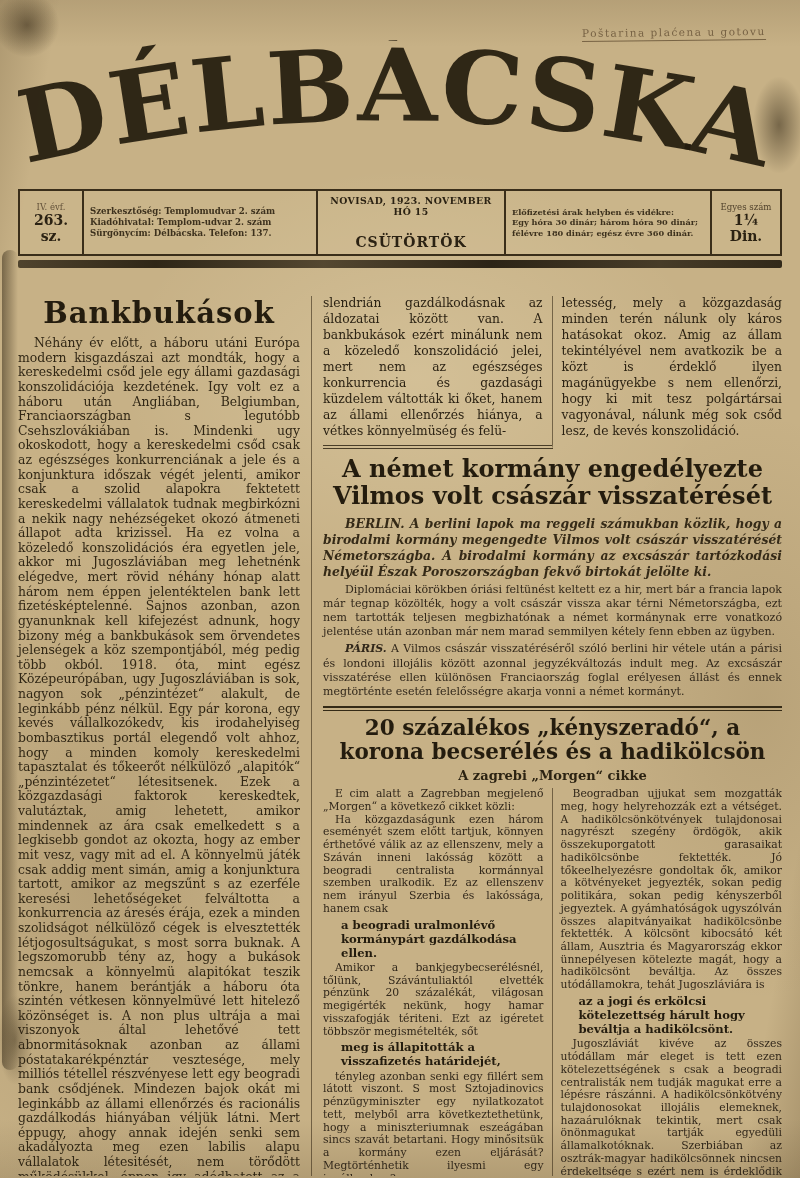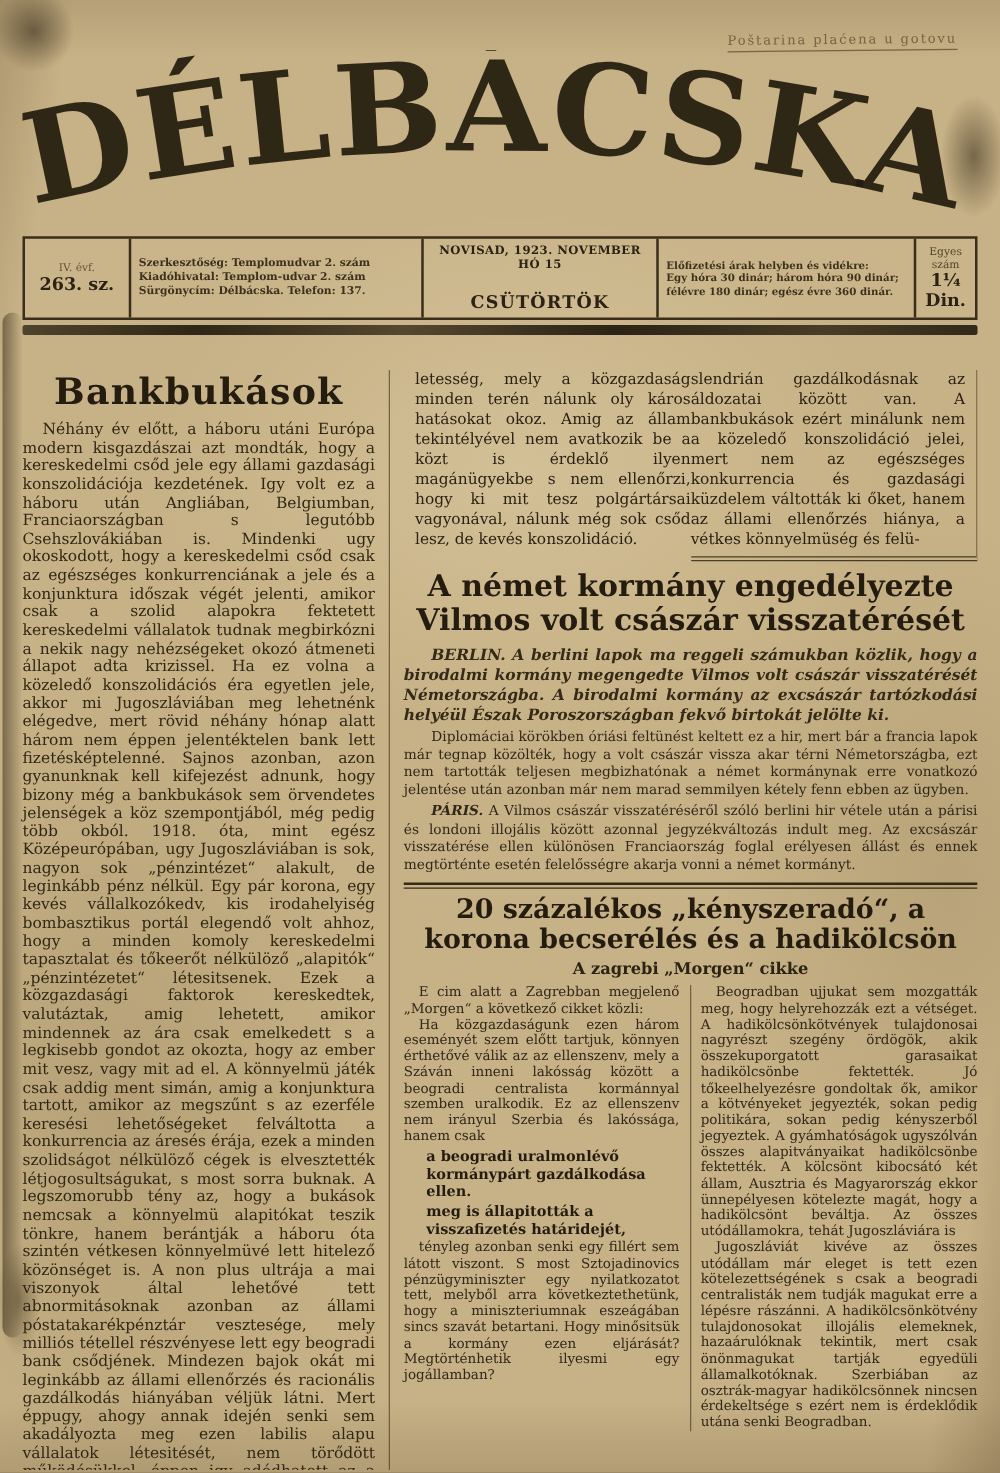--- a/index.html
+++ b/index.html
@@ -30,21 +30,21 @@
     color:#776244; border-bottom:1.5px solid rgba(100,80,52,0.8); padding-bottom:2px;
     transform:rotate(-0.6deg); }
 
   .masthead { display:block; margin:40px auto 0; }
 
   .infobar { display:flex; margin:7px 18px 0; border:2px solid #3a2e1a; min-height:50px;
     background:rgba(230,215,175,0.12); }
   .infobar .cell { border-right:2px solid #3a2e1a; padding:4px 6px; display:flex;
     flex-direction:column; justify-content:center; }
   .infobar .cell:last-child { border-right:none; }
-  .cell-issue { width:85px; text-align:center; }
+  .cell-issue { width:64px; text-align:center; }
   .cell-issue .vol { font-size:8.5px; color:#63523a; }
   .cell-issue .num { font-size:14px; font-weight:bold; }
   .cell-office { width:234px; }
   .cell-office div { font-size:8.6px; font-weight:bold; line-height:1.25; color:#3d311d; }
   .cell-date { width:188px; text-align:center;gap:16px; }
   .cell-date .dl { font-size:9.3px; font-weight:bold; letter-spacing:0.4px; }
   .cell-date .day { font-size:14px; font-weight:bold; letter-spacing:1px; margin-top:1px; }
   .cell-subs { width:206px; }
   .cell-subs div { font-size:8.2px; font-weight:bold; line-height:1.28; color:#3d311d; }
   .cell-price { flex:1; text-align:center; }
@@ -142,48 +142,50 @@
   <div class="body-cols">
 
     <div class="col-left">
       <div class="h-bank">Bankbukások</div>
       <p class="bank-body">Néhány év előtt, a háboru utáni Európa modern kisgazdászai azt mondták, hogy a kereskedelmi csőd jele egy állami gazdasági konszolidációja kezdetének. Igy volt ez a háboru után Angliában, Belgiumban, Franciaországban s legutóbb Csehszlovákiában is. Mindenki ugy okoskodott, hogy a kereskedelmi csőd csak az egészséges konkurrenciának a jele és a konjunktura időszak végét jelenti, amikor csak a szolid alapokra fektetett kereskedelmi vállalatok tudnak megbirkózni a nekik nagy nehézségeket okozó átmeneti állapot adta krizissel. Ha ez volna a közeledő konszolidációs éra egyetlen jele, akkor mi Jugoszláviában meg lehetnénk elégedve, mert rövid néhány hónap alatt három nem éppen jelentéktelen bank lett fizetésképtelenné. Sajnos azonban, azon gyanunknak kell kifejezést adnunk, hogy bizony még a bankbukások sem örvendetes jelenségek a köz szempontjából, még pedig több okból. 1918. óta, mint egész Középeurópában, ugy Jugoszláviában is sok, nagyon sok „pénzintézet“ alakult, de leginkább pénz nélkül. Egy pár korona, egy kevés vállalkozókedv, kis irodahelyiség bombasztikus portál elegendő volt ahhoz, hogy a minden komoly kereskedelmi tapasztalat és tőkeerőt nélkülöző „alapitók“ „pénzintézetet“ létesitsenek. Ezek a közgazdasági faktorok kereskedtek, valutáztak, amig lehetett, amikor mindennek az ára csak emelkedett s a legkisebb gondot az okozta, hogy az ember mit vesz, vagy mit ad el. A könnyelmü játék csak addig ment simán, amig a konjunktura tartott, amikor az megszűnt s az ezerféle keresési lehetőségeket felváltotta a konkurrencia az áresés érája, ezek a minden szolidságot nélkülöző cégek is elvesztették létjogosultságukat, s most sorra buknak. A legszomorubb tény az, hogy a bukások nemcsak a könnyelmü alapitókat teszik tönkre, hanem berántják a háboru óta szintén vétkesen könnyelmüvé lett hitelező közönséget is. A non plus ultrája a mai viszonyok által lehetővé tett abnormitásoknak azonban az állami póstatakarékpénztár vesztesége, mely milliós tétellel részvényese lett egy beogradi bank csődjének. Mindezen bajok okát mi leginkább az állami ellenőrzés és racionális gazdálkodás hiányában véljük látni. Mert éppugy, ahogy annak idején senki sem akadályozta meg ezen labilis alapu vállalatok létesitését, nem törődött működésükkel, éppen igy adódhatott az a szinte páratlan eset is, hogy egy állami pénzintézet, melynek mint közvagyonnal rendelkező intézetnek a legóvatosabbnak kellene lenni, ennek a</p>
     </div>
 
     <div class="right-wrap">
 
       <div class="cont">
+        <p class="cont-col cont-col1">slendrián gazdálkodásnak az áldozatai között van. A bankbukások ezért minálunk nem a közeledő konszolidáció jelei, mert nem az egészséges konkurrencia és gazdasági küzdelem váltották ki őket, hanem az állami ellenőrzés hiánya, a vétkes könnyelmüség és felü-</p>
         <p class="cont-col cont-col2">letesség, mely a közgazdaság minden terén nálunk oly káros hatásokat okoz. Amig az állam tekintélyével nem avatkozik be a közt is érdeklő ilyen magánügyekbe s nem ellenőrzi, hogy ki mit tesz polgártársai vagyonával, nálunk még sok csőd lesz, de kevés konszolidáció.</p>
-        <p class="cont-col cont-col1">slendrián gazdálkodásnak az áldozatai között van. A bankbukások ezért minálunk nem a közeledő konszolidáció jelei, mert nem az egészséges konkurrencia és gazdasági küzdelem váltották ki őket, hanem az állami ellenőrzés hiánya, a vétkes könnyelmüség és felü-</p>
       </div>
 
       <div>
         <div class="h-kaiser">A német kormány engedélyezte Vilmos volt császár visszatérését</div>
         <p class="kaiser-lead"><span class="dateline">BERLIN.</span><span> A berlini lapok ma reggeli számukban közlik, hogy a birodalmi kormány megengedte Vilmos volt császár visszatérését Németországba. A birodalmi kormány az excsászár tartózkodási helyéül Észak Poroszországban fekvő birtokát jelölte ki.</span></p>
         <p class="kaiser-p">Diplomáciai körökben óriási feltünést keltett ez a hir, mert bár a francia lapok már tegnap közölték, hogy a volt császár vissza akar térni Németországba, ezt nem tartották teljesen megbizhatónak a német kormánynak erre vonatkozó jelentése után azonban már nem marad semmilyen kétely fenn ebben az ügyben.</p>
         <p class="kaiser-p"><span class="dateline">PÁRIS.</span><span> A Vilmos császár visszatéréséről szóló berlini hir vétele után a párisi és londoni illojális között azonnal jegyzékváltozás indult meg. Az excsászár visszatérése ellen különösen Franciaország foglal erélyesen állást és ennek megtörténte esetén felelősségre akarja vonni a német kormányt.</span></p>
       </div>
 
       <div class="double-rule"></div>
 
       <div>
         <div class="h-tax">20 százalékos „kényszeradó“, a korona becserélés és a hadikölcsön</div>
         <div class="h-tax-sub">A zagrebi „Morgen“ cikke</div>
 
         <div class="tax-cols">
           <div class="tax-col tax-col1">
             <p class="tp">E cim alatt a Zagrebban megjelenő „Morgen“ a következő cikket közli:</p>
             <p class="tp">Ha közgazdaságunk ezen három eseményét szem előtt tartjuk, könnyen érthetővé válik az az ellenszenv, mely a Száván inneni lakósság között a beogradi centralista kormánnyal szemben uralkodik. Ez az ellenszenv nem irányul Szerbia és lakóssága, hanem csak</p>
             <p class="tsub">a beogradi uralmonlévő kormánypárt gazdálkodása ellen.</p>
+            <p class="tp">Amikor a bankjegybecserélésnél, tőlünk, Szávántuliaktól elvették pénzünk 20 százalékát, világosan megigérték nekünk, hogy hamar visszafogják tériteni. Ezt az igéretet többször megismételték, sőt</p>
             <p class="tsub">meg is állapitották a visszafizetés határidejét,</p>
             <p class="tp">tényleg azonban senki egy fillért sem látott viszont. S most Sztojadinovics pénzügyminiszter egy nyilatkozatot tett, melyből arra következtethetünk, hogy a miniszteriumnak eszeágában sincs szavát betartani. Hogy minősitsük a kormány ezen eljárását? Megtörténhetik ilyesmi egy jogállamban?</p>
 
           </div>
           <div class="tax-col tax-col2">
             <p class="tp">Beogradban ujjukat sem mozgatták meg, hogy helyrehozzák ezt a vétséget. A hadikölcsönkötvények tulajdonosai nagyrészt szegény ördögök, akik összekuporgatott garasaikat hadikölcsönbe fektették. Jó tőkeelhelyezésre gondoltak ők, amikor a kötvényeket jegyezték, sokan pedig politikára, sokan pedig kényszerből jegyeztek. A gyámhatóságok ugyszólván összes alapitványaikat hadikölcsönbe fektették. A kölcsönt kibocsátó két állam, Ausztria és Magyarország ekkor ünnepélyesen kötelezte magát, hogy a hadikölcsönt beváltja. Az összes utódállamokra, tehát Jugoszláviára is</p>
+            <p class="tsub">az a jogi és erkölcsi kötelezettség hárult hogy beváltja a hadikölcsönt.</p>
             <p class="tp">Jugoszláviát kivéve az összes utódállam már eleget is tett ezen kötelezettségének s csak a beogradi centralisták nem tudják magukat erre a lépésre rászánni. A hadikölcsönkötvény tulajdonosokat illojális elemeknek, hazaárulóknak tekintik, mert csak önönmagukat tartják egyedüli államalkotóknak. Szerbiában az osztrák-magyar hadikölcsönnek nincsen érdekeltsége s ezért nem is érdeklődik utána senki Beogradban.</p>
 
           </div>
         </div>
       </div>
 
     </div>
   </div>
 
 </div>

